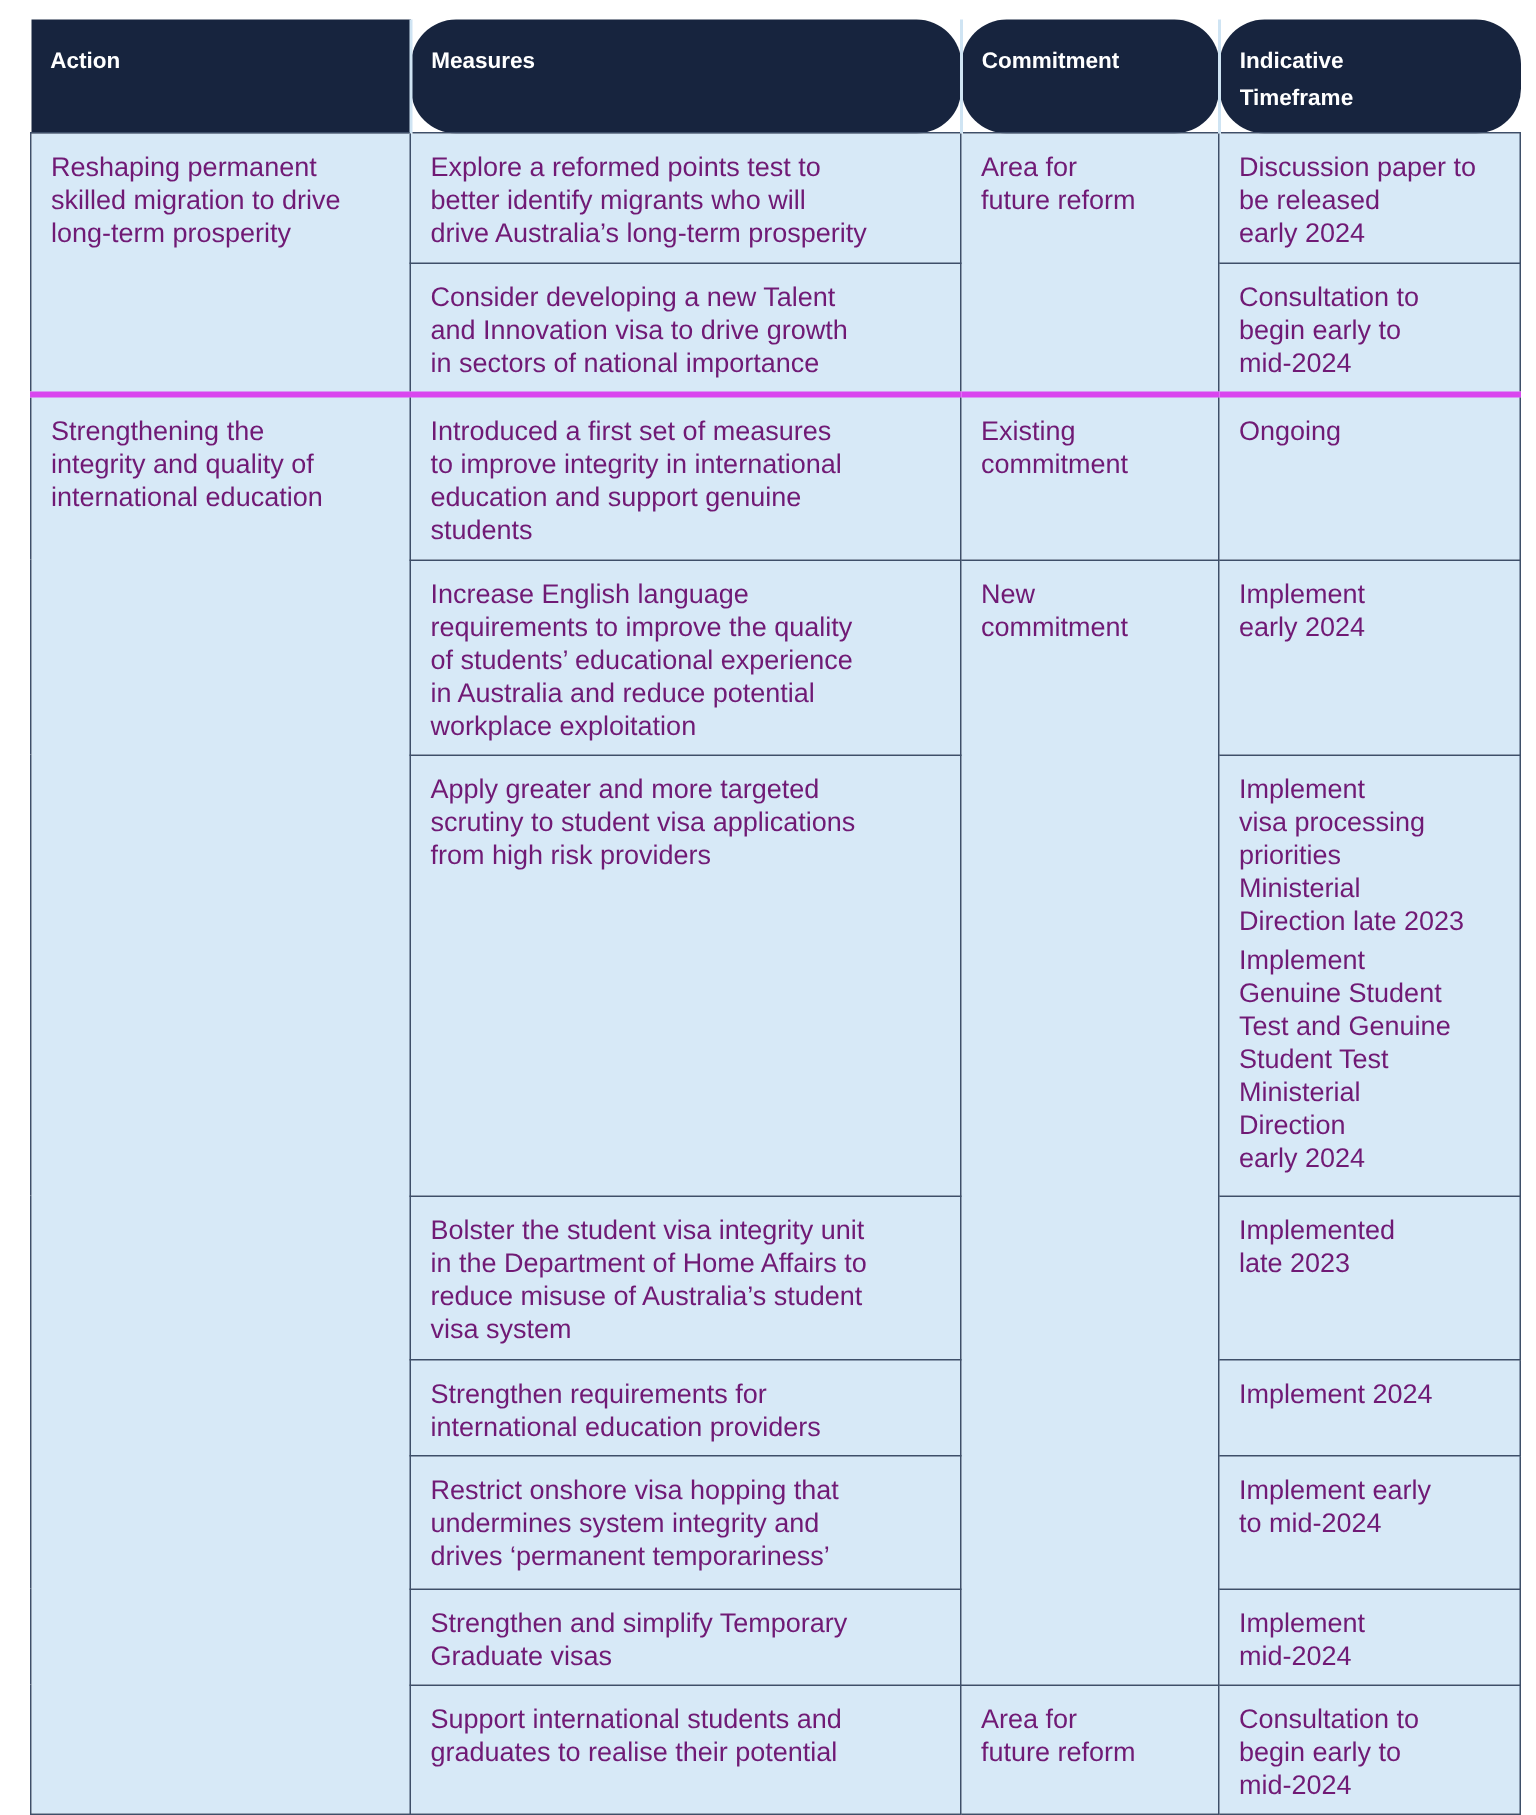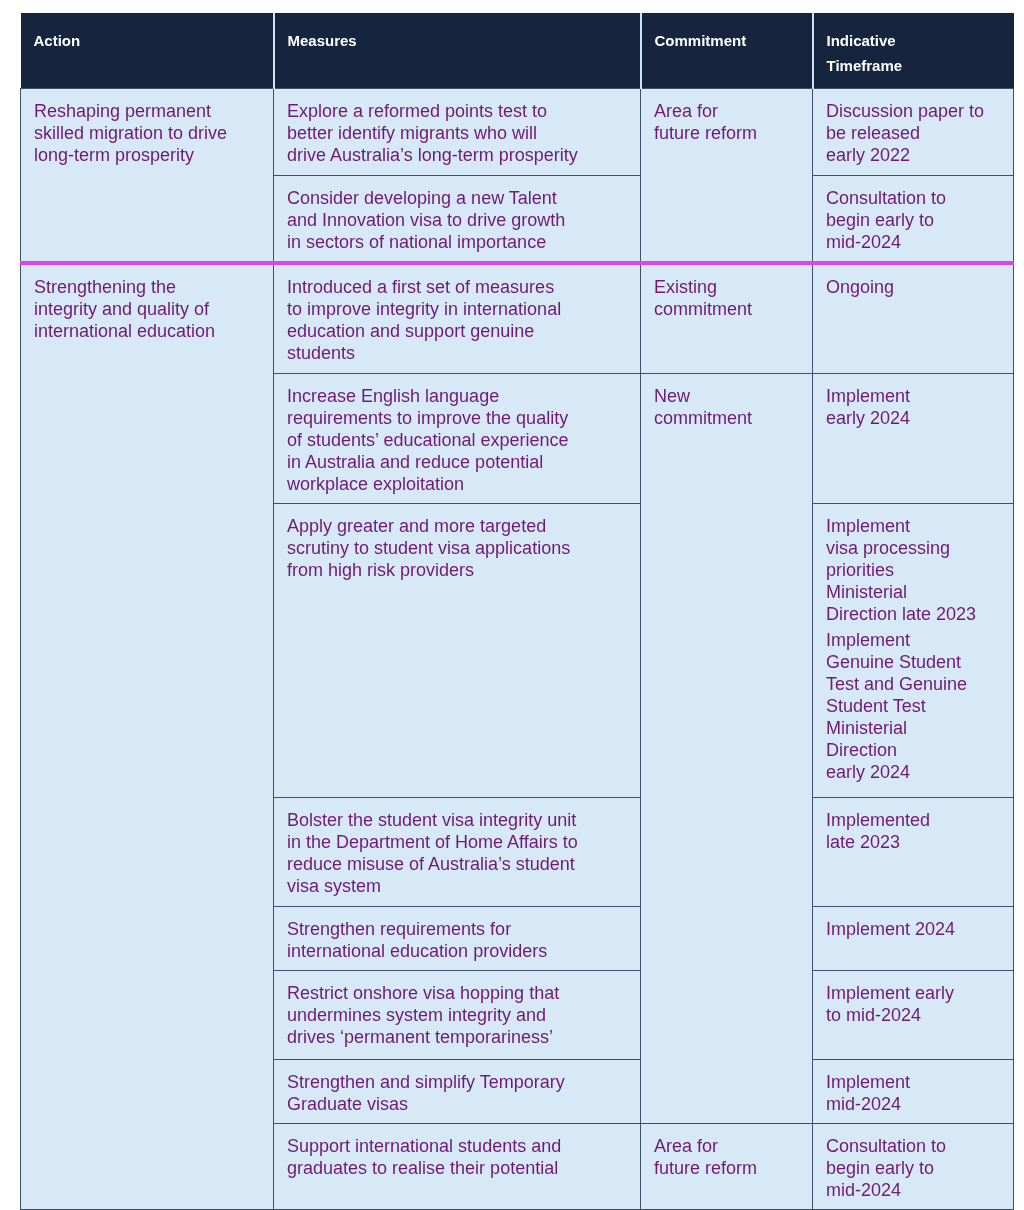--- a/index.html
+++ b/index.html
@@ -32,21 +32,21 @@
     font-weight: bold;
     line-height: 25px;
     text-align: left;
     vertical-align: top;
     padding: 15px 12px 10px 13px;
     border: none;
     white-space: pre-line;
     height: 75px;
     box-sizing: border-box;
   }
-  th + th { border-left: 2px solid #cfe4f3; }
+  th + th { border-left: 2px solid #cfe4f3; border-radius: 30px; }
 
   td {
     background: #d7e9f7;
     color: #701a75;
     font-size: 18px;
     line-height: 22px;
     vertical-align: top;
     text-align: left;
     padding: 11px 12px 8px 13px;
     border: 1px solid #3e4f69;
@@ -100,21 +100,21 @@
 better identify migrants who will
 drive Australia’s long-term prosperity</div>
           </td>
         <td rowspan="2">
             <div class="cell-text">Area for
 future reform</div>
           </td>
         <td>
             <div class="cell-text">Discussion paper to
 be released
-early 2022</div>
+early 2024</div>
           </td>
       </tr>
       <tr class="r2">
         <td>
             <div class="cell-text">Consider developing a new Talent
 and Innovation visa to drive growth
 in sectors of national importance</div>
           </td>
         <td>
             <div class="cell-text">Consultation to

